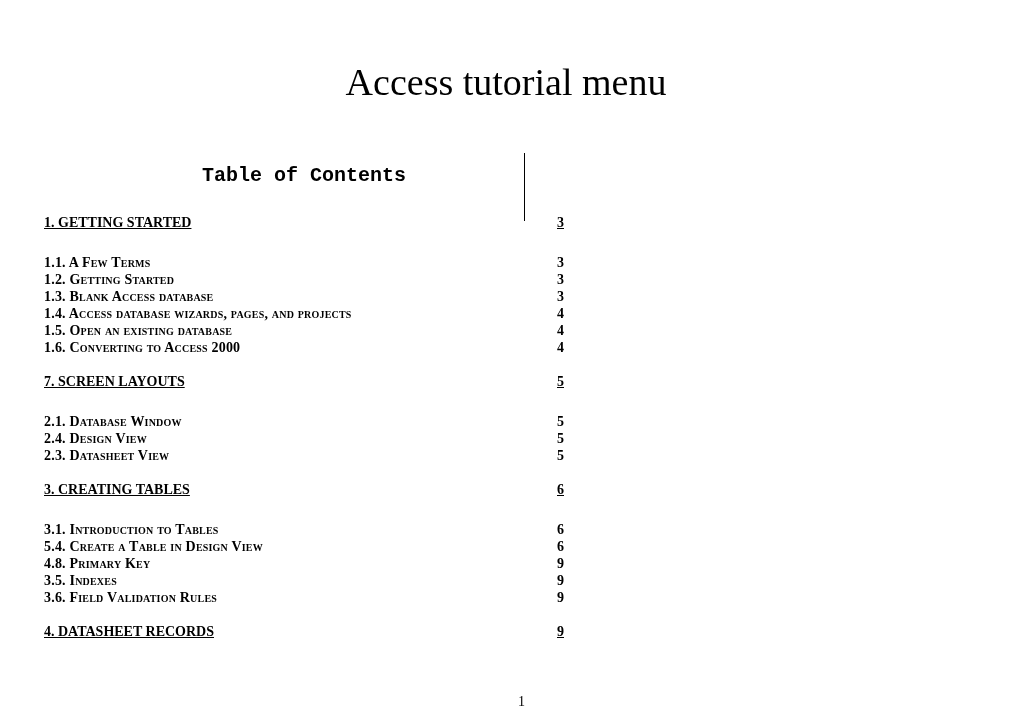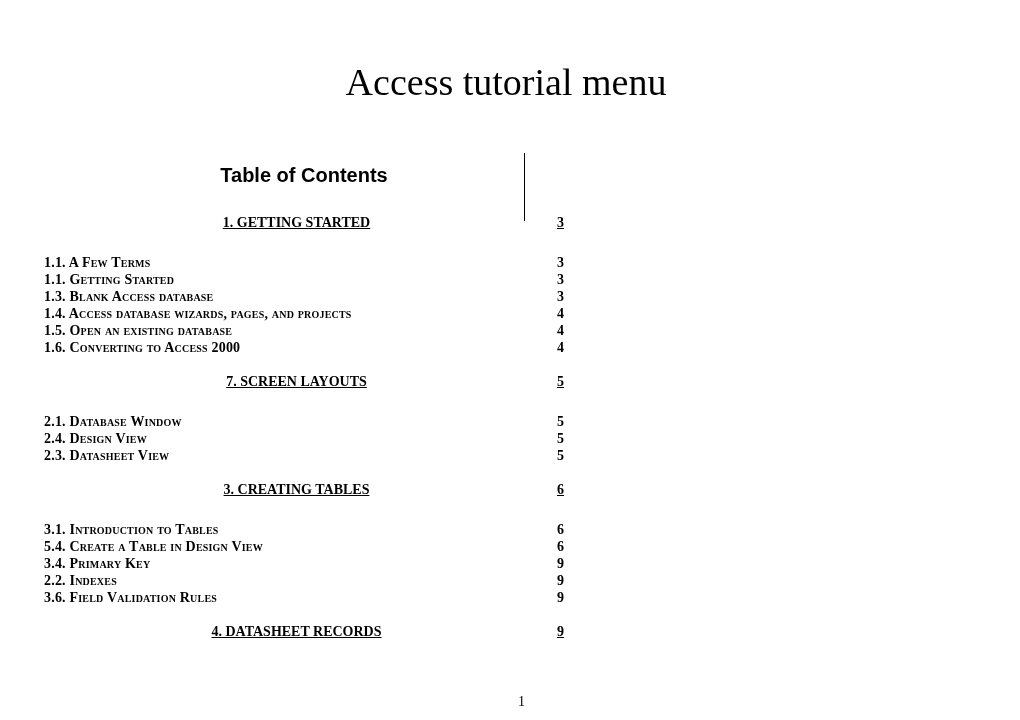--- a/index.html
+++ b/index.html
@@ -32,40 +32,39 @@
     }
     .toc-heading-wrapper {
       position: relative;
       margin-bottom: 28px;
     }
     .toc-heading {
       font-size: 20px;
       font-weight: bold;
       text-align: center;
       width: 520px;
-      font-family: Liberation Sans, sans-serif;
+      font-family: Liberation Mono, monospace;
     }
     .vertical-divider {
       position: absolute;
       left: 524px;
       top: 153px;
       width: 1px;
       height: 68px;
       background: #000;
     }
     .section-row, .subsection-row {
       display: flex;
       justify-content: space-between;
       align-items: baseline;
       width: 520px;
     }
     .section-row {
       margin-bottom: 24px;
       margin-top: 6px;
-      text-align: center;
     }
     .section-title {
       font-size: 14px;
       font-weight: bold;
       text-decoration: underline;
       flex: 1;
     }
     .section-page {
       font-size: 14px;
       font-weight: bold;
@@ -115,21 +114,21 @@
       <div class="section-row">
         <span class="section-title">1. GETTING STARTED</span>
         <span class="section-page">3</span>
       </div>
       <div class="subsection-group">
         <div class="subsection-row">
           <span class="subsection-title">1.1. A Few Terms</span>
           <span class="subsection-page">3</span>
         </div>
         <div class="subsection-row">
-          <span class="subsection-title">1.1. Getting Started</span>
+          <span class="subsection-title">1.2. Getting Started</span>
           <span class="subsection-page">3</span>
         </div>
         <div class="subsection-row">
           <span class="subsection-title">1.3. Blank Access database</span>
           <span class="subsection-page">3</span>
         </div>
         <div class="subsection-row">
           <span class="subsection-title">1.4. Access database wizards, pages, and projects</span>
           <span class="subsection-page">4</span>
         </div>
@@ -173,25 +172,25 @@
       <div class="subsection-group">
         <div class="subsection-row">
           <span class="subsection-title">3.1. Introduction to Tables</span>
           <span class="subsection-page">6</span>
         </div>
         <div class="subsection-row">
           <span class="subsection-title">5.4. Create a Table in Design View</span>
           <span class="subsection-page">6</span>
         </div>
         <div class="subsection-row">
-          <span class="subsection-title">3.4. Primary Key</span>
+          <span class="subsection-title">4.8. Primary Key</span>
           <span class="subsection-page">9</span>
         </div>
         <div class="subsection-row">
-          <span class="subsection-title">2.2. Indexes</span>
+          <span class="subsection-title">3.5. Indexes</span>
           <span class="subsection-page">9</span>
         </div>
         <div class="subsection-row">
           <span class="subsection-title">3.6. Field Validation Rules</span>
           <span class="subsection-page">9</span>
         </div>
       </div>
     </div>
 
     <div>

